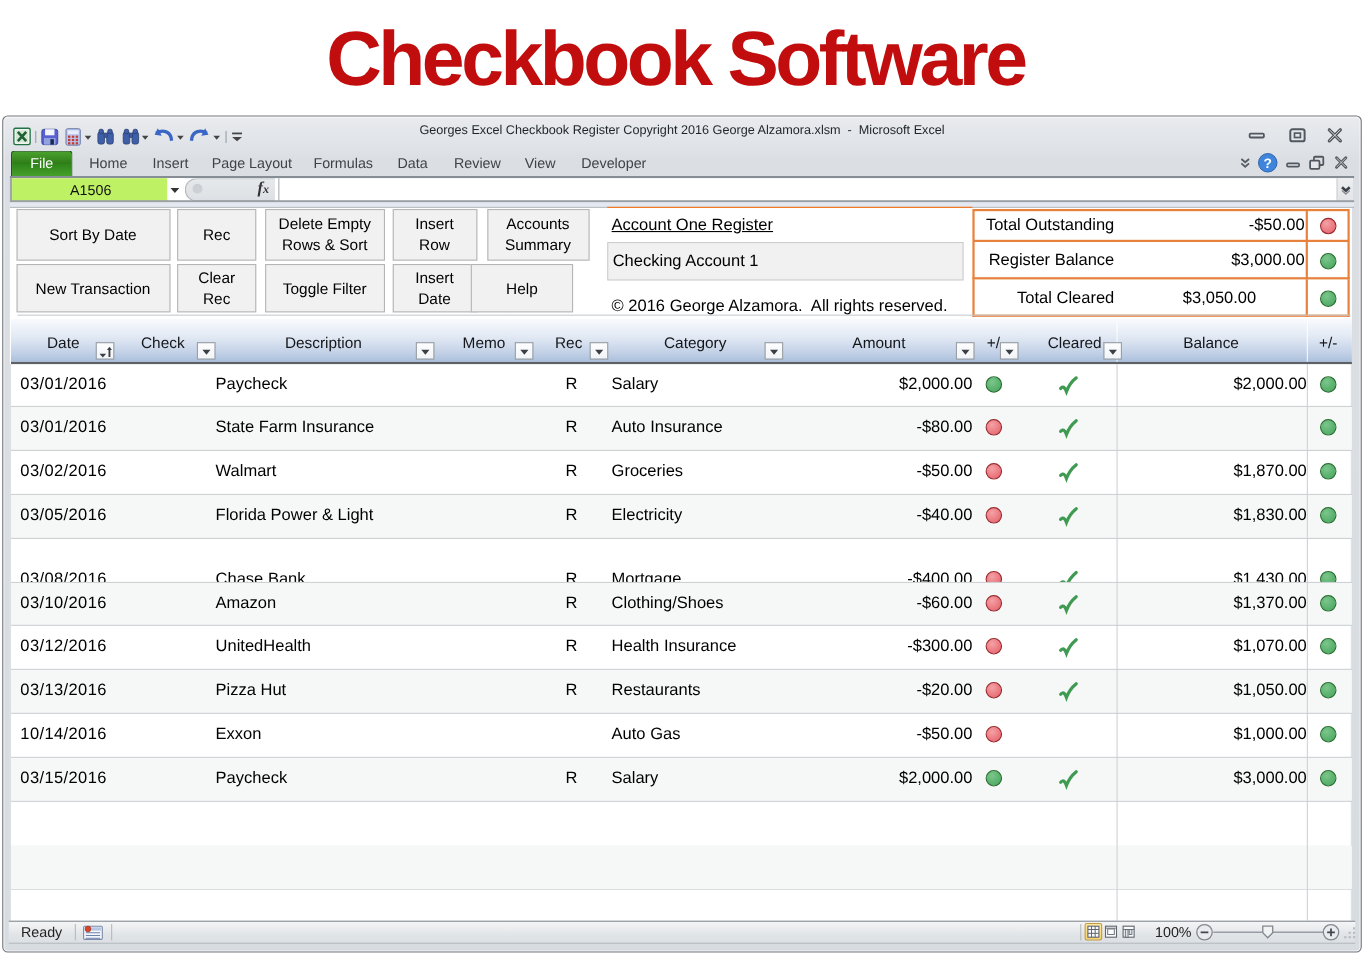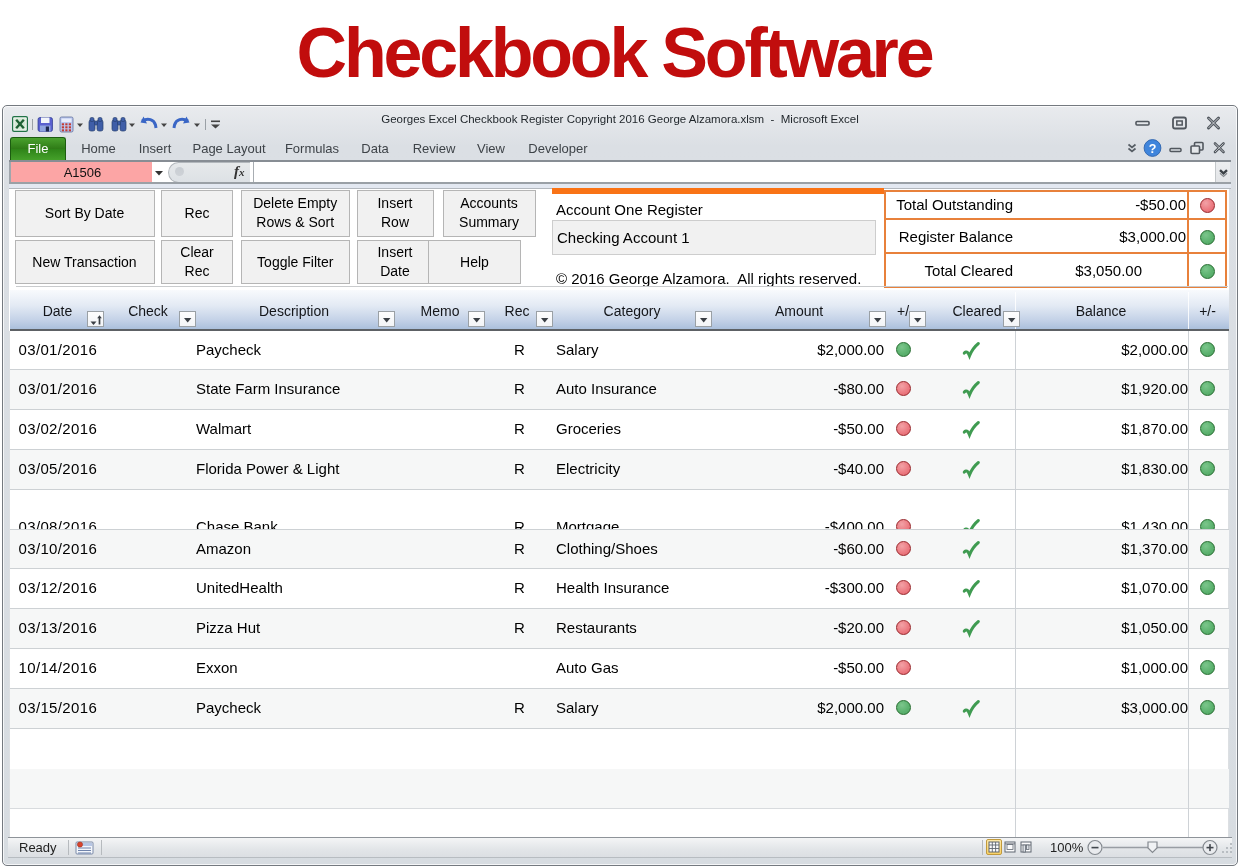--- a/index.html
+++ b/index.html
@@ -23,21 +23,21 @@
 #filetab { position:absolute; left:10px; top:137px; width:56px; height:23px;
   background:linear-gradient(#4aa12e,#2f7c17 48%,#2f8519 52%,#45a02a);
   border:1px solid #1c5c10; border-bottom:none; border-radius:3px 3px 0 0;
   color:#fff; font-size:13px; text-align:center; line-height:22px; }
 .rtab { position:absolute; top:137px; height:23px; font-size:13px; color:#3e4348;
   line-height:23px; text-align:center; }
 #tabdiv { position:absolute; left:9px; top:160px; width:1222px; height:2.3px; background:#878d94; }
 
 #fbar { position:absolute; left:11px; top:162px; width:1219px; height:21px; background:#fff; }
 #fbar-lb { position:absolute; left:9px; top:162px; width:2px; height:21px; background:#a0a6ac; }
-#namebox { position:absolute; left:11px; top:162px; width:143px; height:21px; background:#fca5a5;
+#namebox { position:absolute; left:11px; top:162px; width:143px; height:21px; background:#bef264;
   font-size:13px; color:#111; text-align:center; line-height:21px; }
 #nb-arrow { position:absolute; left:152px; top:162px; width:16px; height:21px; background:#fff; }
 #fx-pill { position:absolute; left:168px; top:162px; width:82px; height:21px;
   background:linear-gradient(#e6e9eb,#dde1e5); border:1px solid #b2b7bc; border-radius:10.5px 0 0 10.5px; border-right:none; }
 #fx-sep { position:absolute; left:253px; top:162px; width:1px; height:21px; background:#a8adb2; }
 #fx-dot { position:absolute; left:174.5px; top:167px; width:9px; height:9px; border-radius:50%;
   background:linear-gradient(#c9ced3,#ced2d7); }
 #fx-sym { position:absolute; left:234px; top:163px; font-family:"Liberation Serif",serif;
   font-style:italic; font-weight:bold; font-size:15px; color:#333; }
 #fbar-right { position:absolute; left:1214.5px; top:162px; width:15.5px; height:21px;
@@ -46,21 +46,21 @@
 #sheet { position:absolute; left:9px; top:184px; width:1220px; height:653px; background:#fff; }
 #sheet-topline { position:absolute; left:9px; top:182.4px; width:1222px; height:1.6px; background:#9aa0a6; }
 #sheet-topline2 { position:absolute; left:9px; top:184px; width:1222px; height:3.5px; background:#e3e8f1; }
 #sheet-topline3 { position:absolute; left:9px; top:187.5px; width:1222px; height:1px; background:#b3b8be; }
 
 .xlbtn { position:absolute; background:#f1f1f1; border:1px solid #b5b5b5;
   font-size:14px; color:#000; display:flex; align-items:center; justify-content:center;
   text-align:center; line-height:19px; }
 
 #acct1 { position:absolute; left:552px; top:188px; width:332px; height:32px;
-  border-top:6px solid #f97316; font-size:15px; color:#000; line-height:32px; padding-left:4px; }
+  border-top:1px solid #f97316; font-size:15px; color:#000; line-height:32px; padding-left:4px;text-decoration:underline; }
 #acct2 { position:absolute; left:552px; top:220px; width:324px; height:35px;
   background:#f1f1f1; border:1px solid #cdcdcd; font-size:15px; color:#000;
   line-height:33px; padding-left:4px; }
 #copyr { position:absolute; left:556px; top:270px; font-size:15px; color:#000; }
 
 .sumrow { position:absolute; left:884px; width:343px; border:2px solid #e8813b; }
 .sumlbl { position:absolute; font-size:15px; color:#000; text-align:right; }
 .sumval { position:absolute; font-size:15px; color:#000; text-align:right; }
 .circle { position:absolute; width:15px; height:15px; border-radius:50%; }
 .circ-green { background:radial-gradient(circle at 38% 32%, #7cc68c, #5cb26f 55%, #4da261);
@@ -329,21 +329,20 @@
         <path d="M4.2 16.2 C5.2 14.8 6.6 14.5 7.6 15.6 C8.4 16.5 9 17.7 9.5 19 C11.4 13.9 14.2 9.9 18.4 6.5" stroke="#3f9b51" stroke-width="2.9" fill="none" stroke-linecap="round"></path>
       </svg></div>
     <div class="circle circ-green" style="left:1190px;top:11px;"></div>
   </div>
 <div class="drow alt" style="top:370.3px;height:39.8px;">
     <span class="cdate">03/01/2016</span>
     <span class="cdesc">State Farm Insurance</span>
     <span class="crec">R</span>
     <span class="ccat">Auto Insurance</span>
     <span class="camt">-$80.00</span>
-    <span class="cbal">$1,920.00</span>
     <div class="circle circ-red" style="left:886.5px;top:11px;"></div>
     <div class="chk"><svg width="22" height="26" viewBox="0 0 22 26">
         <path d="M4.2 16.2 C5.2 14.8 6.6 14.5 7.6 15.6 C8.4 16.5 9 17.7 9.5 19 C11.4 13.9 14.2 9.9 18.4 6.5" stroke="#3f9b51" stroke-width="2.9" fill="none" stroke-linecap="round"></path>
       </svg></div>
     <div class="circle circ-green" style="left:1190px;top:11px;"></div>
   </div>
 <div class="drow" style="top:410.1px;height:39.8px;">
     <span class="cdate">03/02/2016</span>
     <span class="cdesc">Walmart</span>
     <span class="crec">R</span>

